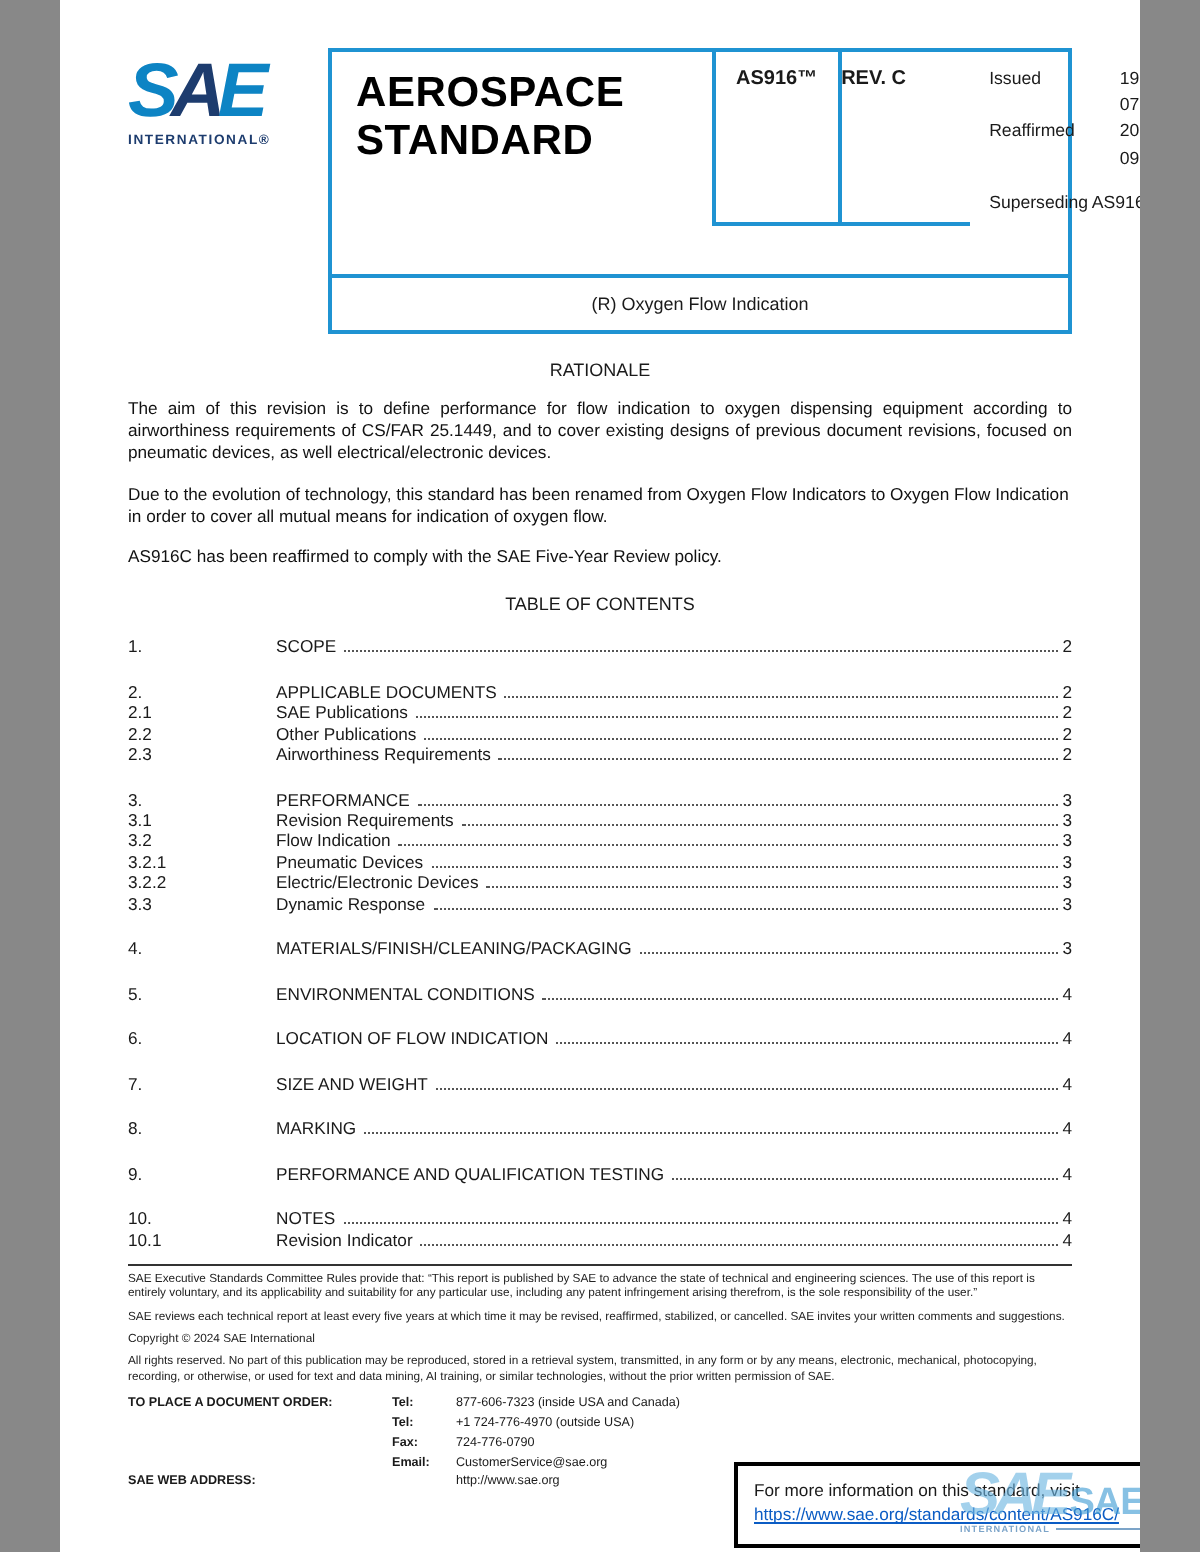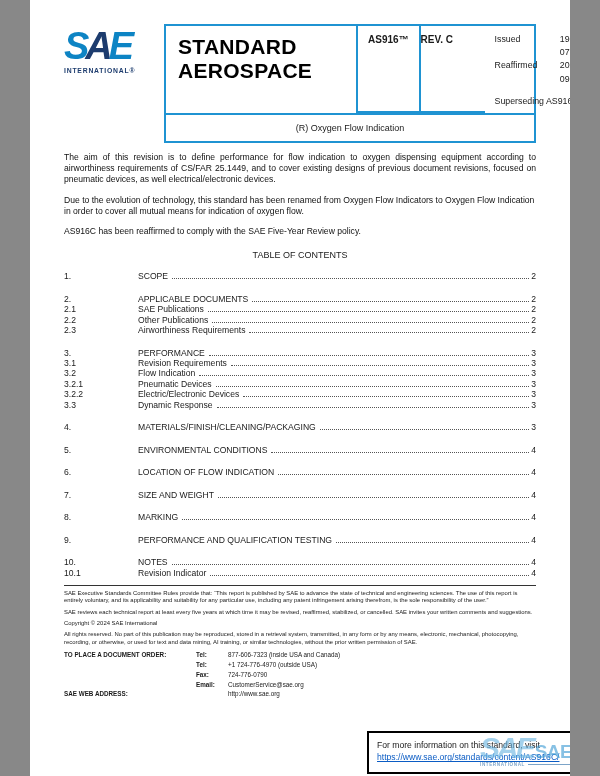--- a/index.html
+++ b/index.html
@@ -36,21 +36,21 @@
     letter-spacing: 0.3px;
   }
   .hb-right { width: 178px; border-left: 2px solid #1f93d2; display: flex; flex-direction: row; }
   .hb-subrow { display: flex; border-bottom: 2px solid #1f93d2; }
   .cell-docnum { flex: 1; padding: 8px 10px; font-size: 10px; font-weight: bold; }
   .cell-rev { width: 66px; border-left: 2px solid #1f93d2; padding: 8px 0; font-size: 10px; font-weight: bold; }
   .cell-dates { padding: 7px 8px 6px 10px; font-size: 8.8px; }
   .date-line { display: flex; line-height: 1.5; }
   .date-label { width: 72px; }
   .superseding { margin-top: 9px; line-height: 1.4; }
-  .hb-title { border-top: 2px solid #1f93d2; text-align: center; padding: 8px 4px; font-size: 9px; }
+  .hb-title { border-top: 2px solid #1f93d2; text-align: center; padding: 8px 4px; font-size: 9px; margin-top: 24px; }
 
   
   .section-heading { text-align: center; font-size: 9px; margin-top: 13px; }
   .body-par { font-size: 8.6px; line-height: 1.3; margin-top: 9px; color: #111; }
   .just { text-align: justify; }
 
   
   .toc-list { margin-top: 11px; font-size: 8.6px; }
   .toc-row { display: flex; align-items: baseline; line-height: 1.22; }
   .toc-row.gap { margin-top: 12px; }
@@ -97,22 +97,22 @@
 
   <div class="header-row">
     <div class="logo-col">
       <div class="logo-brand"><span class="lt">S</span><span class="dk">A</span><span class="lt">E</span></div>
       <div class="logo-sub">INTERNATIONAL®</div>
     </div>
     <div class="header-box">
       <div class="hb-top">
         <div class="cell-doctype">
           <div class="doctype">
+            <div>AEROSPACE</div>
             <div>STANDARD</div>
-            <div>AEROSPACE</div>
           </div>
         </div>
         <div class="hb-right">
           <div class="hb-subrow">
             <div class="cell-docnum">AS916™</div>
             <div class="cell-rev">REV. C</div>
           </div>
           <div class="cell-dates">
             <div class="date-line">
               <span class="date-label">Issued</span>
@@ -123,20 +123,21 @@
               <span>2024-09</span>
             </div>
             <div class="superseding">Superseding AS916B</div>
           </div>
         </div>
       </div>
       <div class="hb-title">(R) Oxygen Flow Indication</div>
     </div>
   </div>
 
+  <div class="section-heading">RATIONALE</div>
   <p class="body-par just">The aim of this revision is to define performance for flow indication to oxygen dispensing equipment according to airworthiness requirements of CS/FAR 25.1449, and to cover existing designs of previous document revisions, focused on pneumatic devices, as well electrical/electronic devices.</p>
   <p class="body-par">Due to the evolution of technology, this standard has been renamed from Oxygen Flow Indicators to Oxygen Flow Indication in order to cover all mutual means for indication of oxygen flow.</p>
   <p class="body-par">AS916C has been reaffirmed to comply with the SAE Five-Year Review policy.</p>
 
   <div class="section-heading">TABLE OF CONTENTS</div>
   <div class="toc-list">
       <div class="toc-row">
         <span class="toc-num">1.</span>
         <span class="toc-title">SCOPE</span>
         <span class="toc-dots"></span>

